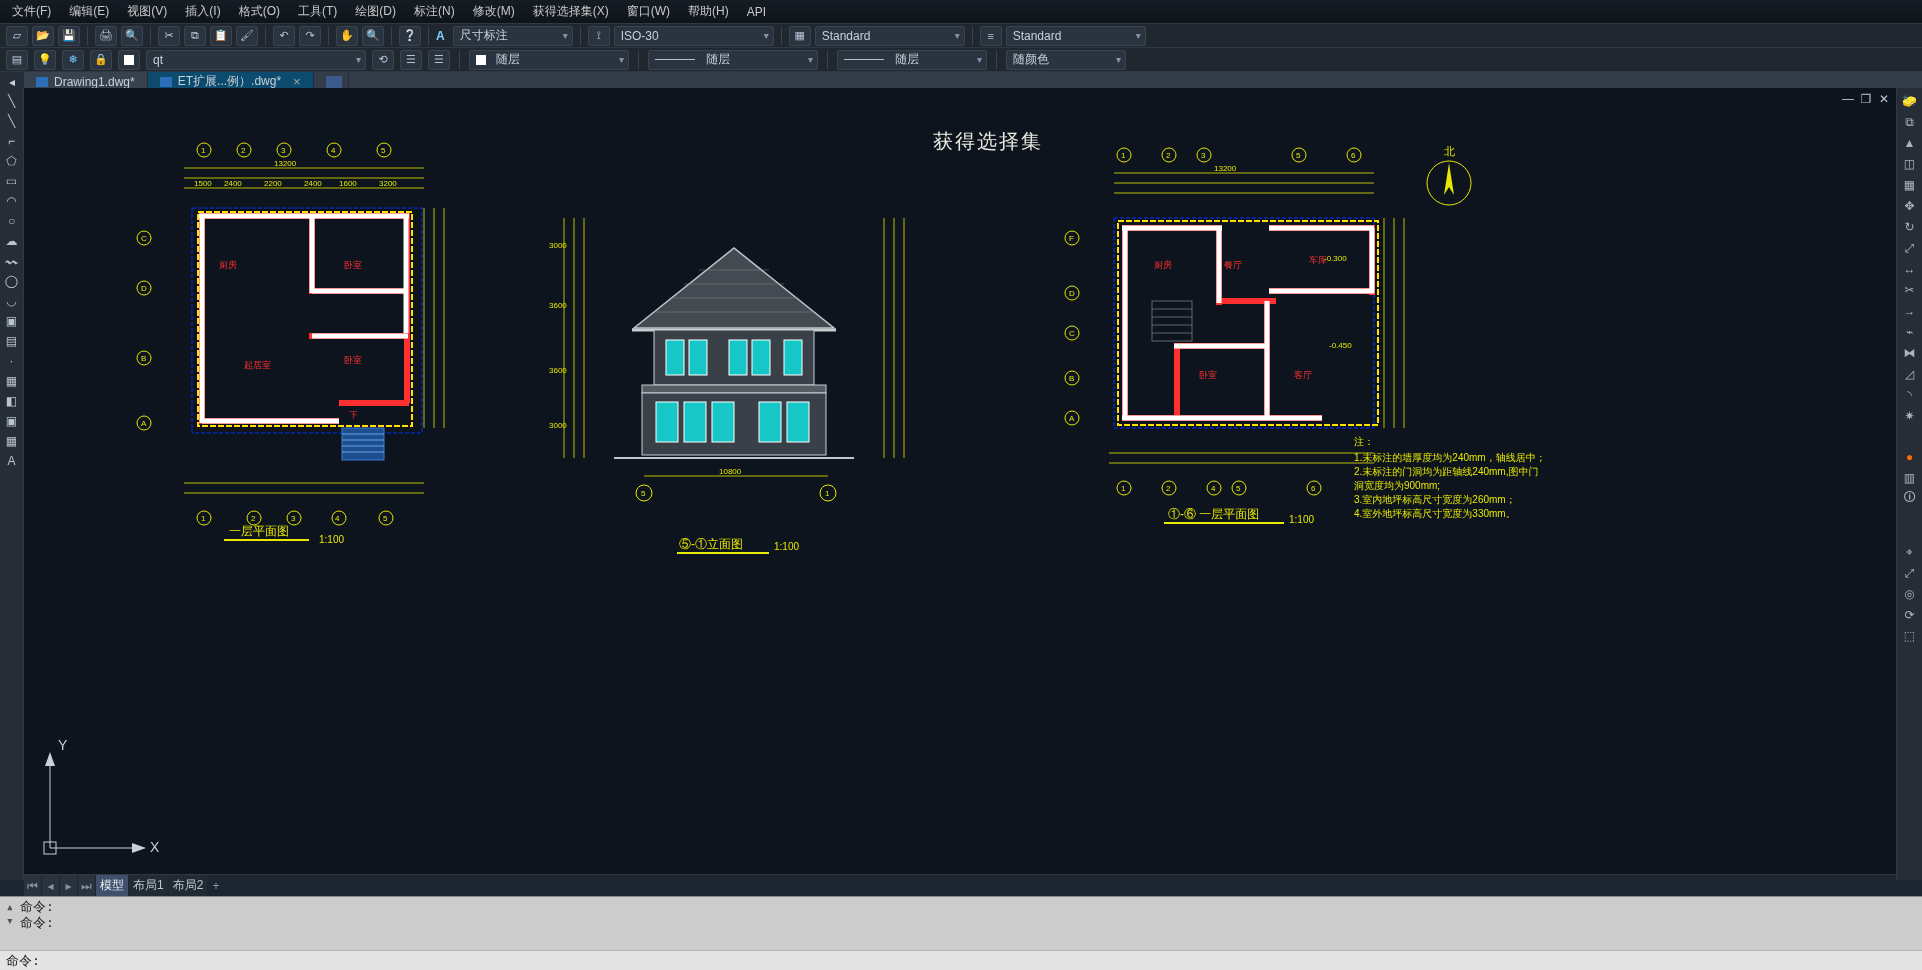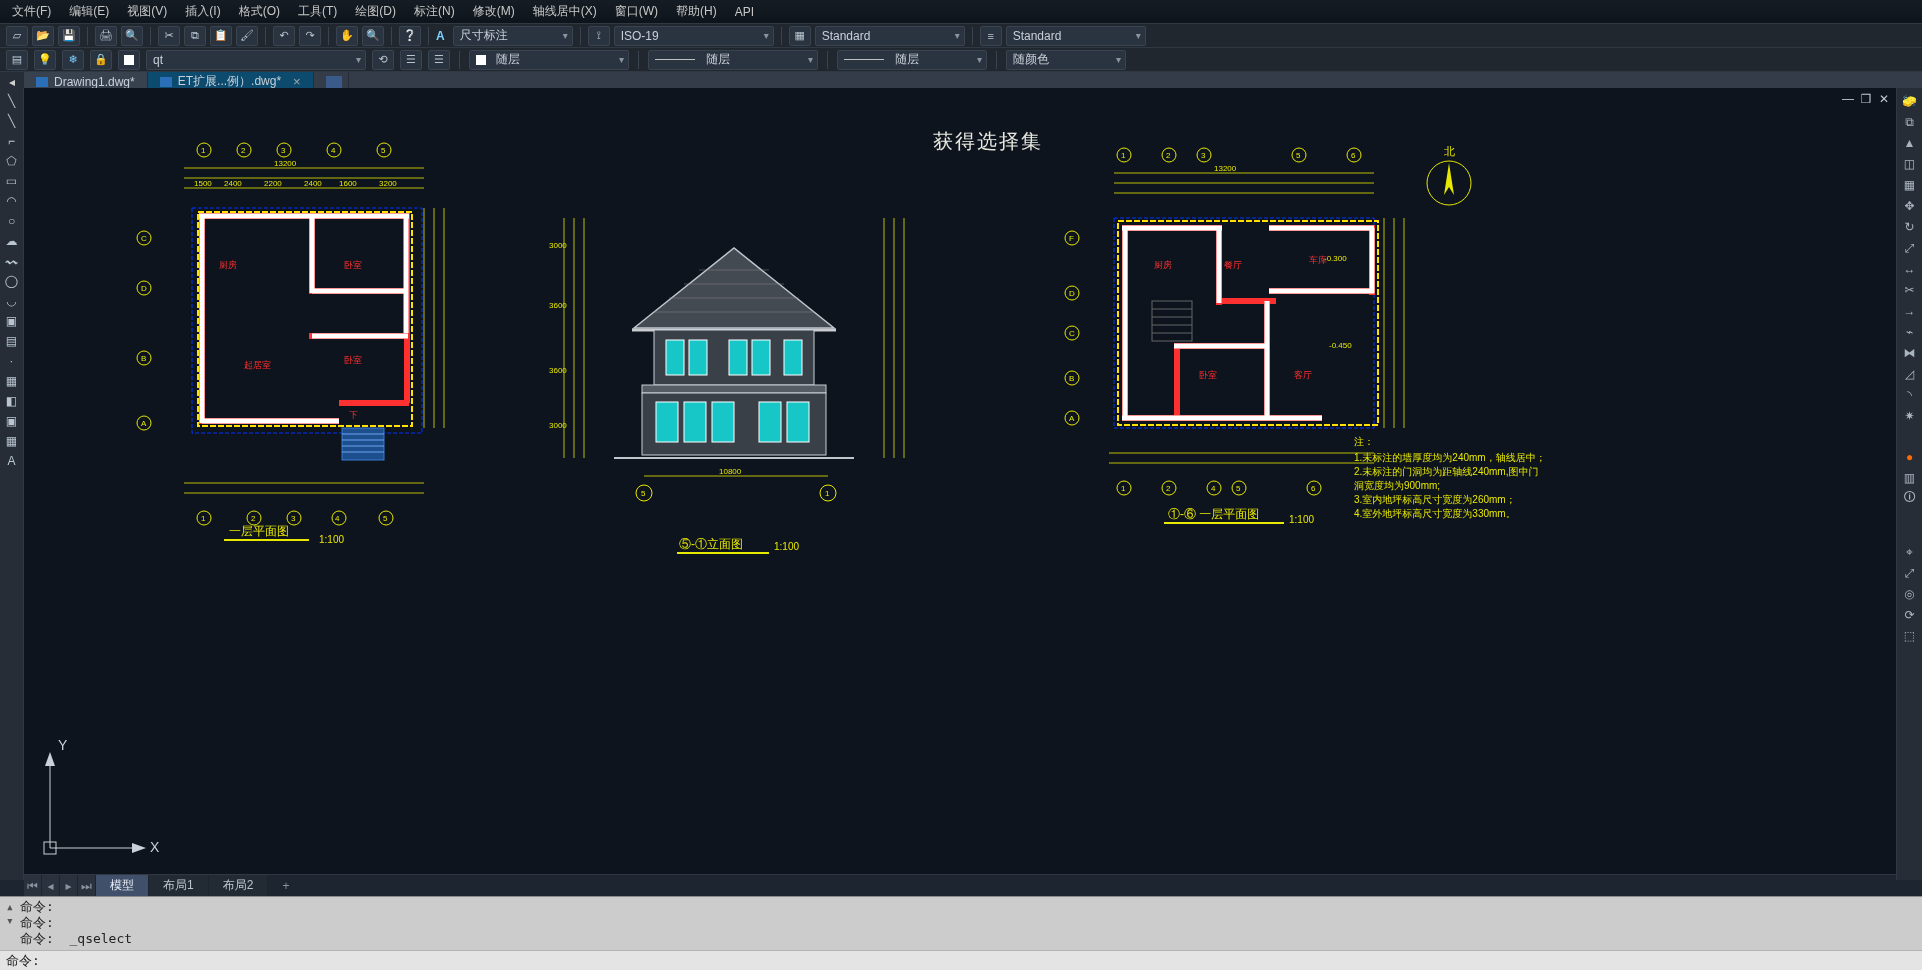--- a/index.html
+++ b/index.html
@@ -206,21 +206,21 @@
   background:#1c2530;
   border-top:1px solid #303844;
   display:flex;
   align-items:stretch;
 }
 .layouttabs .nav { display:flex; }
 .layouttabs .nav .nb {
   width:18px; display:flex;align-items:center;justify-content:center;
   background:#2a333d; border-right:1px solid #1c2530; color:#8a94a0;
 }
-.ltab { padding:0 14px; display:flex;align-items:center; background:#222a33; border-right:1px solid #1c2530; color:#bcc6d0; }
+.ltab { padding:0 4px; display:flex;align-items:center; background:#222a33; border-right:1px solid #1c2530; color:#bcc6d0; }
 .ltab.active { background:#40506b; color:#e8eef6; }
 .ltab.plus { background:#1c2530; color:#8a94a0; }
 
 
 .cmdhist {
   position:absolute;
   left:0; right:0;
   bottom:20px;
   height:54px;
   background:#cccccc;
@@ -260,21 +260,21 @@
 <div class="menubar">
   <span class="mitem">文件(F)</span>
   <span class="mitem">编辑(E)</span>
   <span class="mitem">视图(V)</span>
   <span class="mitem">插入(I)</span>
   <span class="mitem">格式(O)</span>
   <span class="mitem">工具(T)</span>
   <span class="mitem">绘图(D)</span>
   <span class="mitem">标注(N)</span>
   <span class="mitem">修改(M)</span>
-  <span class="mitem">轴线居中(X)</span>
+  <span class="mitem">获得选择集(X)</span>
   <span class="mitem">窗口(W)</span>
   <span class="mitem">帮助(H)</span>
   <span class="mitem">API</span>
 </div>
 
 <div class="toolbar">
   <span class="tbtn">▱</span>
   <span class="tbtn">📂</span>
   <span class="tbtn">💾</span>
   <span class="sep"></span>
@@ -291,21 +291,21 @@
   <span class="sep"></span>
   <span class="tbtn">✋</span>
   <span class="tbtn">🔍</span>
   <span class="sep"></span>
   <span class="tbtn">❔</span>
   <span class="sep"></span>
   <span class="tlabel ticon-a">A</span>
   <span class="tdrop" style="min-width:120px">尺寸标注</span>
   <span class="sep"></span>
   <span class="tbtn">⟟</span>
-  <span class="tdrop" style="min-width:160px">ISO-19</span>
+  <span class="tdrop" style="min-width:160px">ISO-30</span>
   <span class="sep"></span>
   <span class="tbtn">▦</span>
   <span class="tdrop" style="min-width:150px">Standard</span>
   <span class="sep"></span>
   <span class="tbtn">≡</span>
   <span class="tdrop" style="min-width:140px">Standard</span>
 </div>
 
 <div class="toolbar layerrow">
   <span class="tbtn">▤</span>
@@ -728,22 +728,18 @@
   <div class="ltab">布局1</div>
   <div class="ltab">布局2</div>
   <div class="ltab plus">+</div>
 </div>
 
 <div class="cmdhist">
   <span class="arr up">▴</span>
   <span class="arr dn">▾</span>
   <div><span>命令:</span></div>
   <div><span>命令:</span></div>
-  <div>
-    <span>命令:</span>
-    &nbsp;<span>_qselect</span>
-  </div>
 </div>
 
 <div class="cmdinput">
   <span>命令:</span>&nbsp;
   <input type="text" style="">
 </div>
 
 </body></html>

